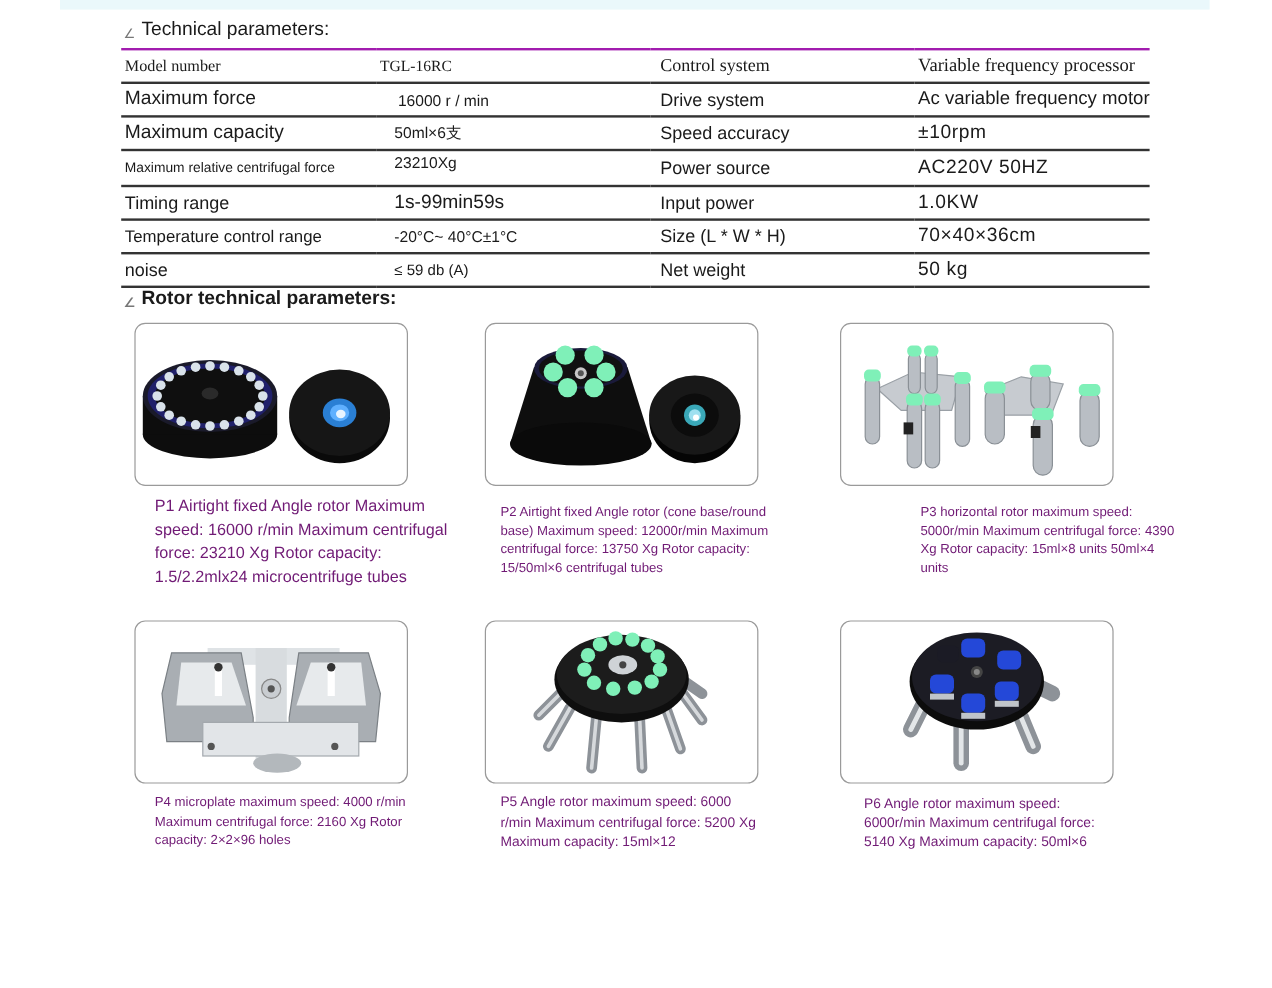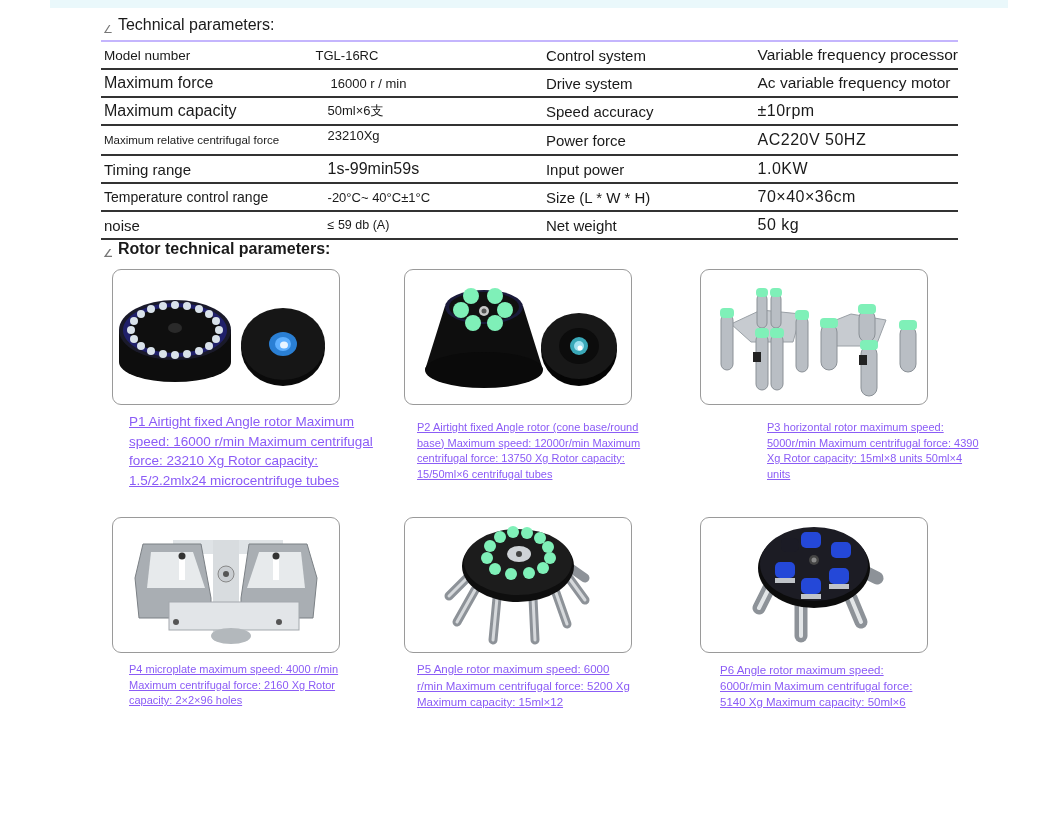--- a/index.html
+++ b/index.html
@@ -4,32 +4,32 @@
 <style>
   html, body { margin: 0; padding: 0; background: #ffffff; }
   body { width: 1060px; height: 823px; position: relative; overflow: hidden;
          font-family: "Liberation Sans", "DejaVu Sans", sans-serif; color: #1a1a1a; }
   .top-band { position: absolute; left: 50px; top: 0; width: 958px; height: 8px; background: #eaf8fb; }
   .section-title { position: absolute; left: 103px; font-size: 16px; color: #1a1a1a; }
   .section-title .mark { font-size: 11px; color: #777; margin-right: 5px; display: inline-block; transform: translateY(3px); }
   .spec-table { position: absolute; left: 101px; top: 40px; width: 857px; border-collapse: collapse; }
   .spec-table td { height: 26px; padding: 0 0 0 3px; vertical-align: middle; white-space: nowrap; }
   .spec-table tr { border-bottom: 2px solid #333; }
-  .spec-table tr:first-child { border-top: 2px solid #c4b5fd; }
+  .spec-table tr:first-child { border-top: 2px solid #a21caf; font-family: Liberation Serif, serif; }
   .c1 { width: 210px; font-size: 15px; }
   .c2 { width: 212px; font-size: 13px; }
   .c3 { width: 213px; font-size: 15px; padding-left: 8px !important; margin-left: 28px; }
   .c4 { font-size: 15.5px; }
   .c1.small { font-size: 11.5px; }
   .c1.mid { font-size: 13.5px; }
   .c2.big { font-size: 16px; }
   .c4.wide { letter-spacing: 0.5px; font-size: 16px; }
   .rotor-card { position: absolute; width: 226px; height: 134px; border: 1.5px solid #9a9a9a; border-radius: 9px;
                 background: #fff; overflow: hidden; }
-  .caption { position: absolute; color: #8b5cf6; line-height: 1.45; text-decoration: underline; }
+  .caption { position: absolute; color: #701a75; line-height: 1.45; }
   .cap-lg { font-size: 13.5px; line-height: 19.5px; }
   .cap-sm { font-size: 11px; line-height: 15.5px; }
   svg { display: block; }
 </style>
 </head>
 <body>
 
 <div class="top-band"></div>
 
 <div class="section-title" style="top:16px;">
@@ -52,21 +52,21 @@
     </tr>
     <tr>
       <td class="c1" style="font-size:16px">Maximum capacity</td>
       <td class="c2" style="padding-left:15px">50ml×6支</td>
       <td class="c3">Speed accuracy</td>
       <td class="c4 wide">±10rpm</td>
     </tr>
     <tr>
       <td class="c1 small">Maximum relative centrifugal force</td>
       <td class="c2" style="padding-left:15px;vertical-align:top;padding-top:2px">23210Xg</td>
-      <td class="c3">Power force</td>
+      <td class="c3">Power source</td>
       <td class="c4 wide">AC220V  50HZ</td>
     </tr>
     <tr>
       <td class="c1" style="font-size:15px">Timing range</td>
       <td class="c2 big" style="padding-left:15px">1s-99min59s</td>
       <td class="c3">Input power</td>
       <td class="c4 wide">1.0KW</td>
     </tr>
     <tr>
       <td class="c1 mid" style="font-size:14px">Temperature control range</td>

